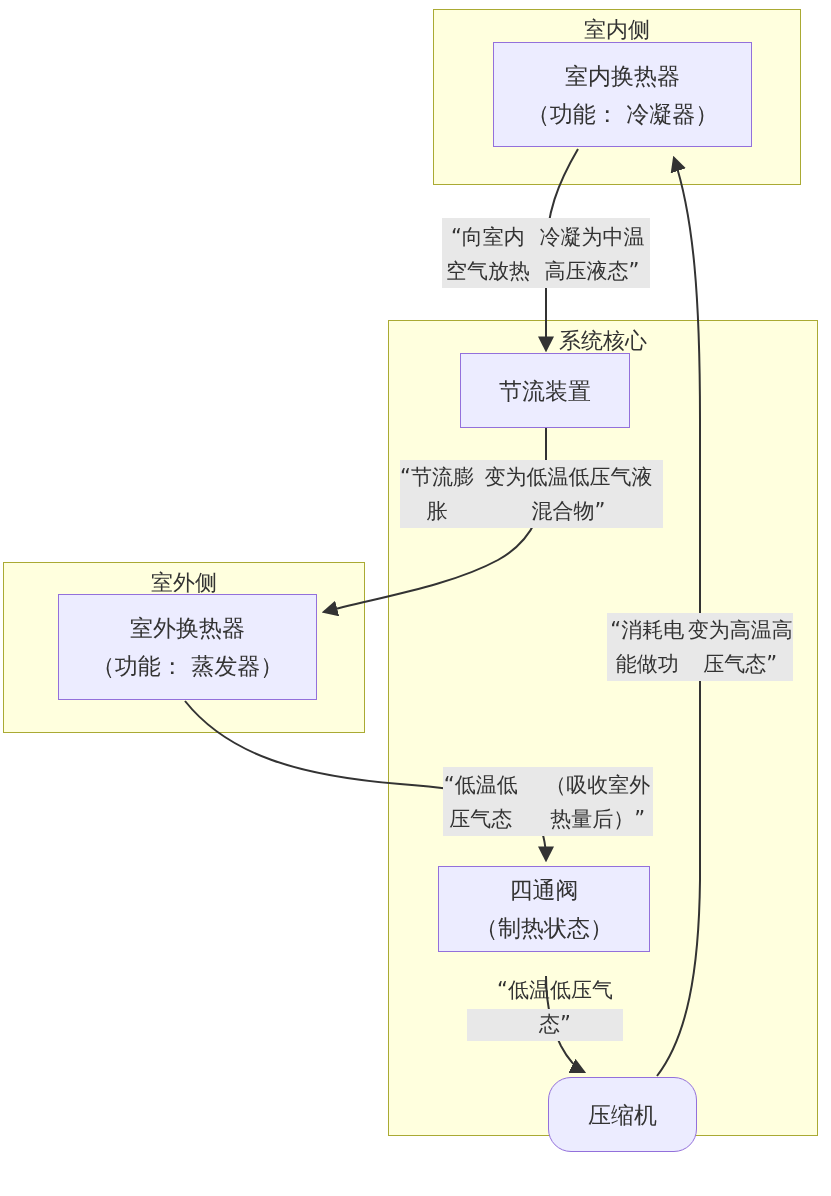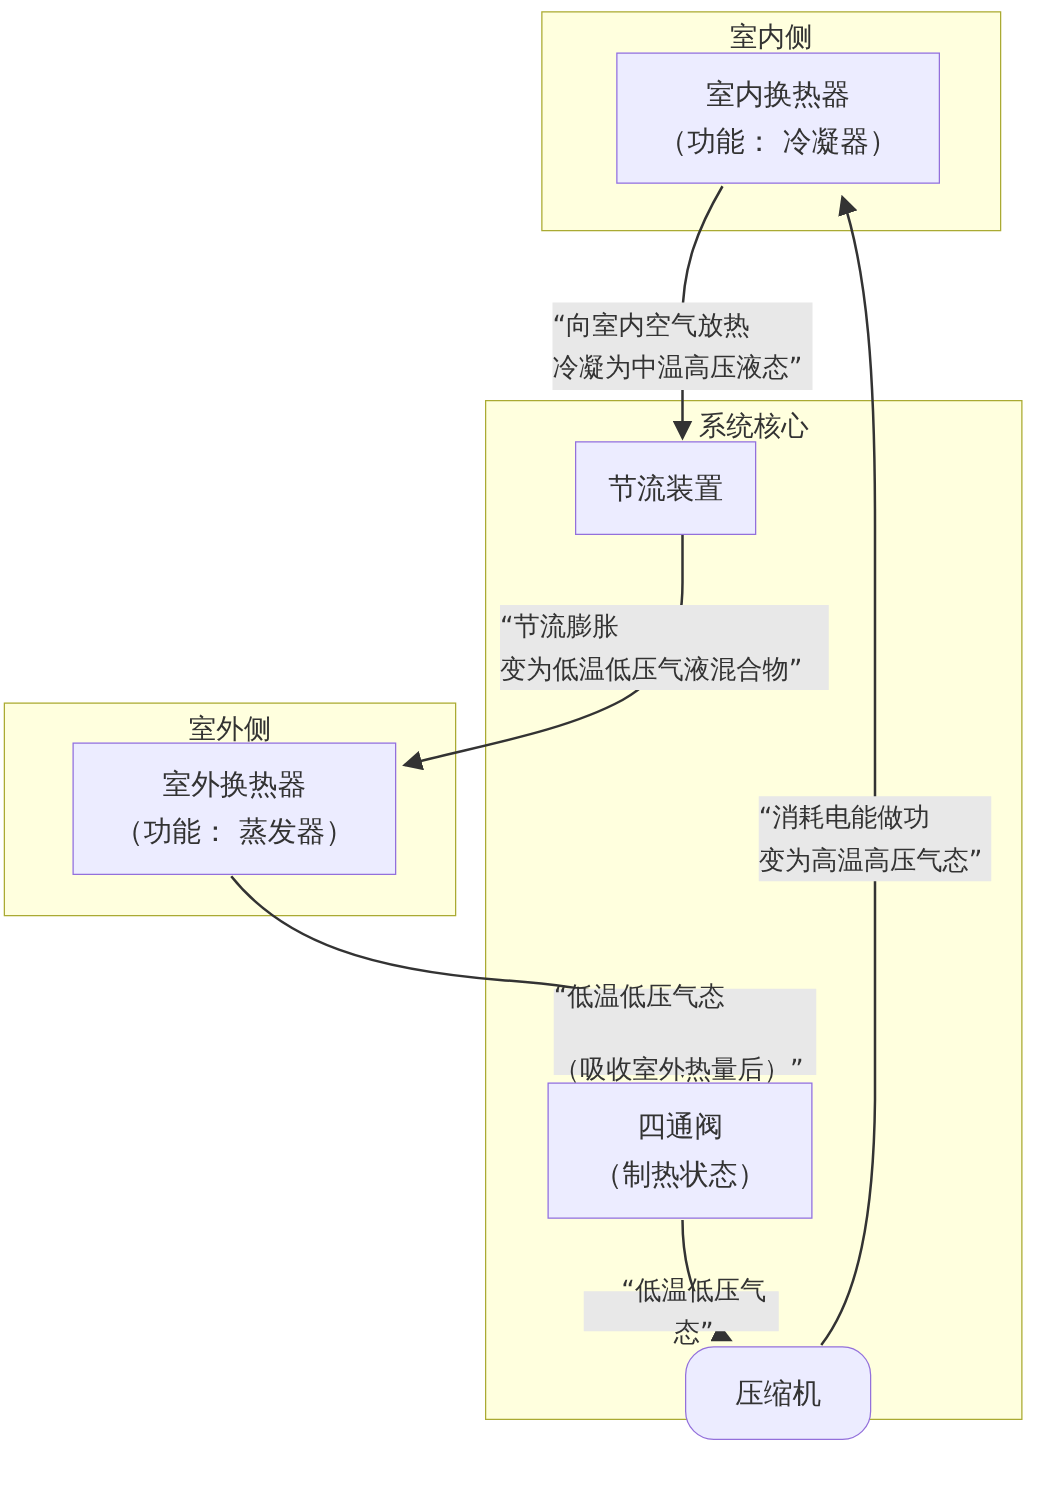--- a/index.html
+++ b/index.html
@@ -16,29 +16,29 @@
   
   .edges{position:absolute;left:0;top:0;z-index:2;}
   .edge-path{fill:none;stroke:var(--line);stroke-width:2px;}
   
   .node{
     position:absolute;background:var(--node_fill);border:1.5px solid var(--node_border);
     z-index:3;display:flex;flex-direction:column;align-items:center;justify-content:center;
     font-size:23px;line-height:38px;text-align:center;box-sizing:border-box;
   }
   #n-indoor  {left:493px;top:42px;  width:259px;height:105px;}
-  #n-throttle{left:460px;top:353px; width:145px;height:75px;}
+  #n-throttle{left:460px;top:353px; width:170px;height:75px;}
   #n-outdoor {left:58px; top:594px; width:259px;height:106px;}
-  #n-valve   {left:438px;top:866px; width:212px;height:109px;}
+  #n-valve   {left:438px;top:866px; width:212px;height:86px;}
   #n-comp    {left:548px;top:1077px;width:149px;height:75px;border-radius:23px;}
   
   .edge-label{
     position:absolute;background:var(--edge_label_bg);z-index:3;
-    display:flex;flex-direction:column;align-items:flex-start;justify-content:center;
-    font-size:21px;line-height:34px;text-align:center;box-sizing:border-box;margin-top:24px;
+    display:flex;flex-direction:row;align-items:flex-end;justify-content:center;
+    font-size:21px;line-height:34px;text-align:center;box-sizing:border-box;
   }
   #l-condense{left:442px;top:218px; width:208px;height:70px;}
   #l-expand  {left:400px;top:460px; width:263px;height:68px;}
   #l-work    {left:607px;top:613px; width:186px;height:68px;}
   #l-absorb  {left:443px;top:767px; width:210px;height:69px;gap:24px;}
   #l-gas     {left:467px;top:1009px;width:156px;height:32px;padding-left:20px;}
 </style>
 </head>
 <body>
 

